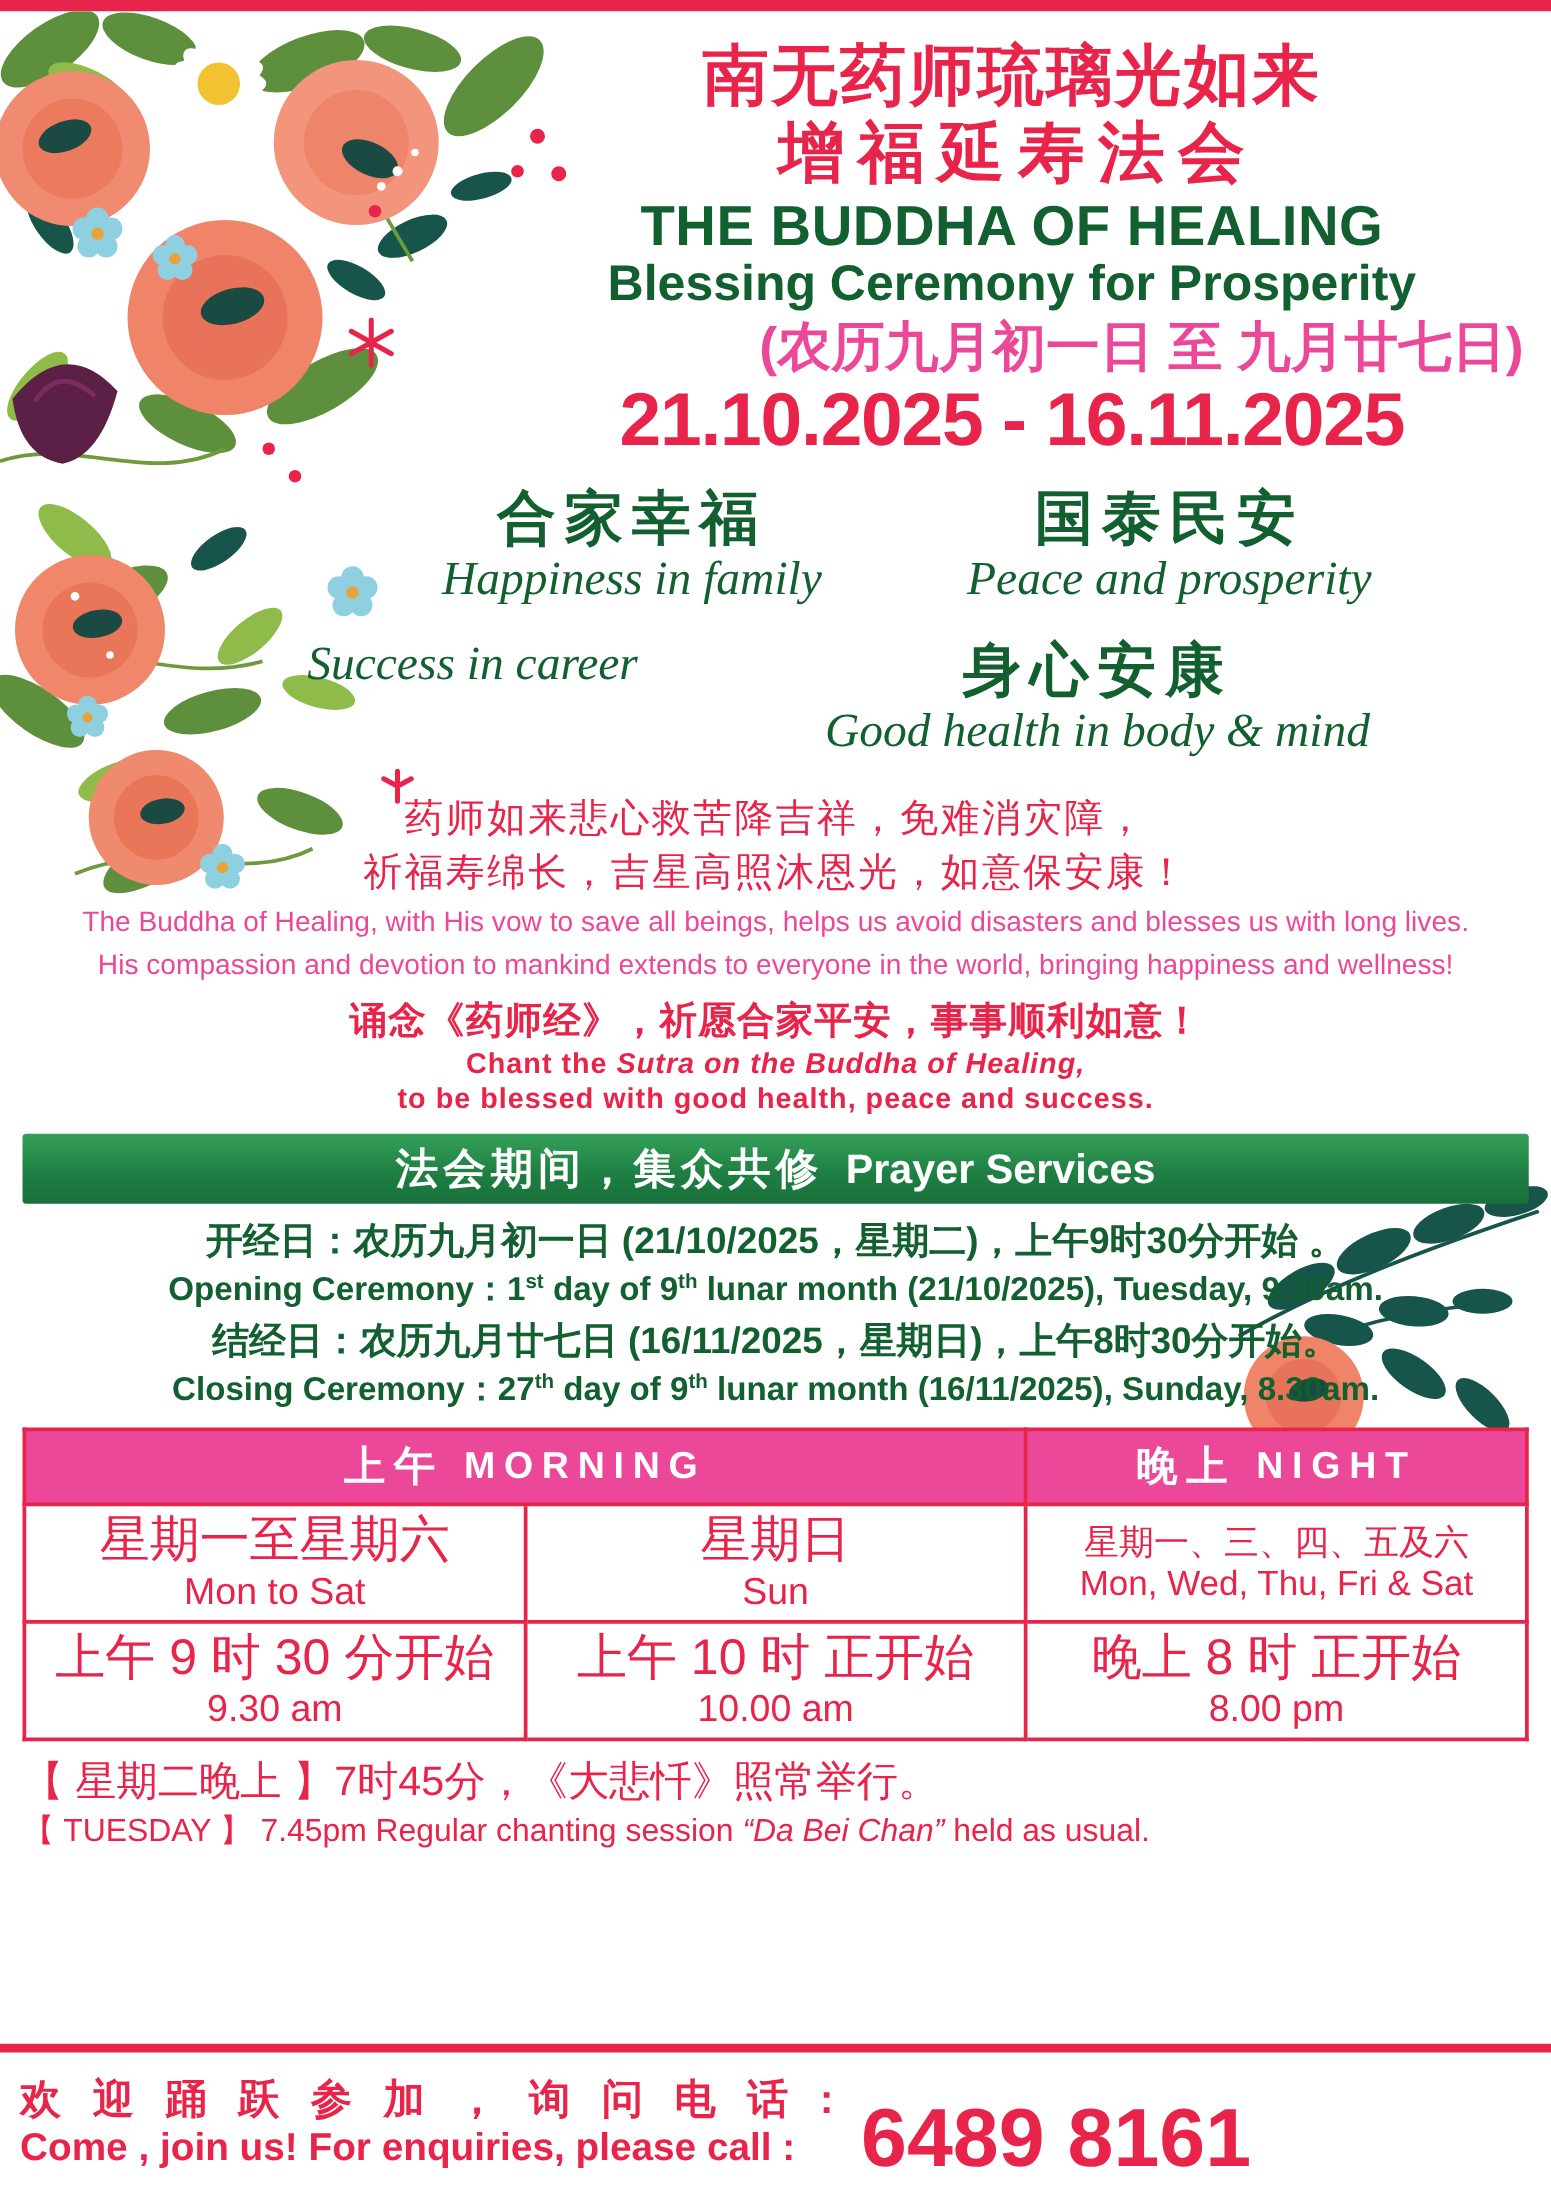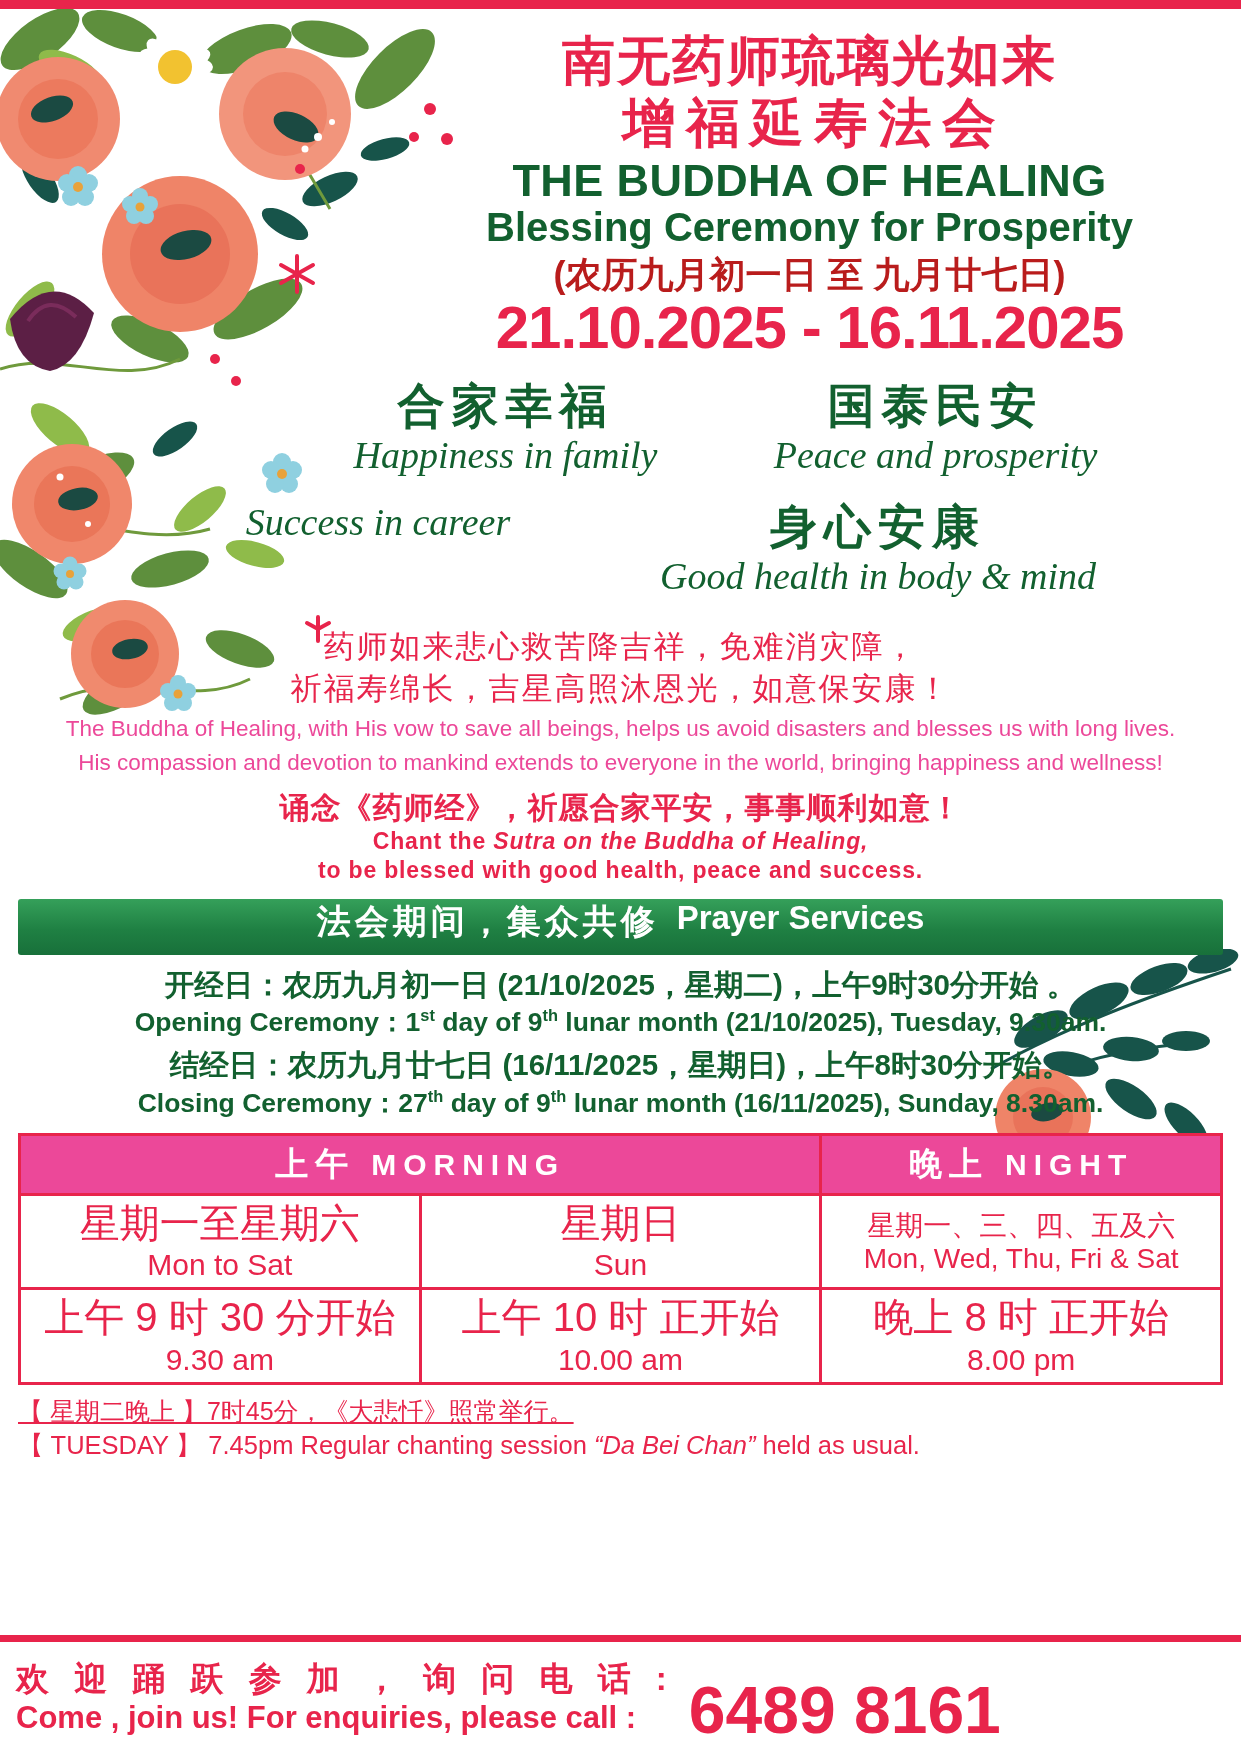--- a/index.html
+++ b/index.html
@@ -73,26 +73,27 @@
     white-space: nowrap;
   }
   .h-en2 {
     color: #12602f;
     font-size: 40px;
     font-weight: bold;
     line-height: 1.14;
     white-space: nowrap;
   }
   .h-lunar {
-    color: #b91c1c;
-    font-size: 36px;
+    color: #ec4899;
+    font-size: 43px;
     font-weight: bold;
     line-height: 1.2;
     margin-top: 2px;
     white-space: nowrap;
+    text-align: right;
   }
   .h-date {
     color: #e8244b;
     font-size: 60px;
     font-weight: bold;
     line-height: 1.08;
     letter-spacing: -1px;
     white-space: nowrap;
   }
 
@@ -173,21 +174,21 @@
 
   
   .banner {
     position: relative;
     z-index: 3;
     margin: 14px 18px 0 18px;
     background: linear-gradient(to bottom, #35a05a 0%, #1f8043 55%, #18703a 100%);
     border-radius: 3px;
     height: 56px;
     display: flex;
-    align-items: flex-start;
+    align-items: center;
     justify-content: center;
     color: #ffffff;
   }
   .banner-cn {
     font-size: 34px;
     font-weight: bold;
     letter-spacing: 4px;
     white-space: nowrap;
   }
   .banner-en {
@@ -271,21 +272,21 @@
   .cell-cn.sm { font-size: 28px; letter-spacing: 0px; }
   .cell-en.sm { font-size: 28px; }
 
   
   .note {
     position: relative;
     z-index: 3;
     margin: 10px 18px 0 18px;
     color: #e8244b;
   }
-  .note-cn { font-size: 25px; line-height: 1.35; white-space: nowrap; text-decoration: underline; }
+  .note-cn { font-size: 33px; line-height: 1.35; white-space: nowrap; }
   .note-en { font-size: 25.5px; line-height: 1.35; white-space: nowrap; }
   .note-en i { font-style: italic; }
 
   
   .footer {
     position: absolute;
     left: 0; bottom: 0;
     width: 1241px;
     height: 118px;
     border-top: 7px solid #e8244b;

